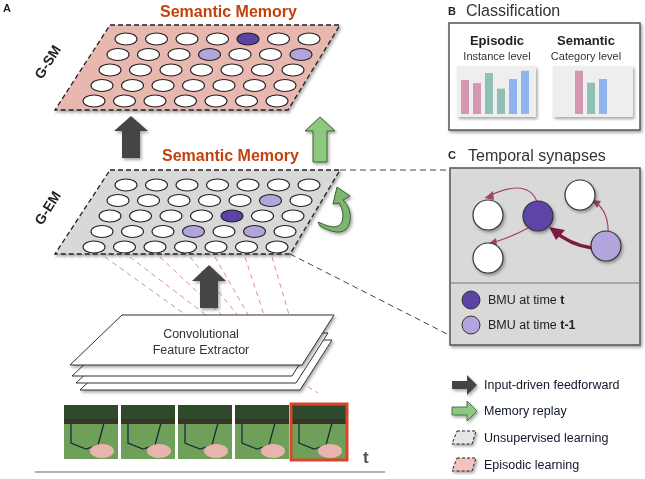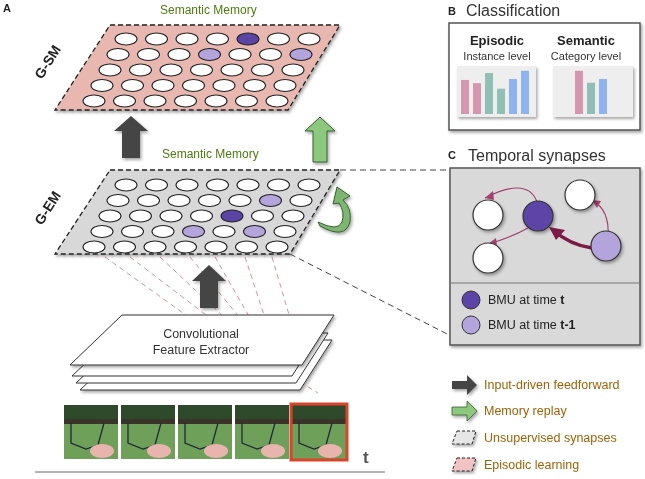--- a/index.html
+++ b/index.html
@@ -1,21 +1,21 @@
 <!DOCTYPE html>
 <html><head>
 <meta charset="utf-8">
 <style>
   html,body{margin:0;padding:0;background:#fff;}
   body{width:645px;height:479px;position:relative;overflow:hidden;font-family:"Liberation Sans",sans-serif;color:#222;}
   .abs{position:absolute;}
   .panel-letter{font-weight:bold;font-size:11px;}
-  .title{font-size:12px;color:#4d7c0f;}
+  .title{font-size:16px;color:#c2410c;font-weight:bold;}
   svg text{font-family:"Liberation Sans",sans-serif;}
-  .legend-item{position:absolute;display:flex;align-items:center;font-size:12.5px;color:#a16207;}
+  .legend-item{position:absolute;display:flex;align-items:center;font-size:12.5px;color:#0f172a;}
 </style>
 </head>
 <body>
 
 <div class="abs panel-letter" style="left:3px;top:2px;">A</div>
 
 <div class="abs title" style="left:160px;top:3px;">Semantic Memory</div>
 <div class="abs title" style="left:162px;top:147px;">Semantic Memory</div>
 
 <svg class="abs" style="left:0;top:0" width="645" height="479">
@@ -257,17 +257,17 @@
   </g>
 </svg>
 
 <div class="legend-item" style="left:484px;top:378px;">
     <span>Input-driven feedforward</span>
   </div>
 <div class="legend-item" style="left:484px;top:404px;">
     <span>Memory replay</span>
   </div>
 <div class="legend-item" style="left:484px;top:431px;">
-    <span>Unsupervised synapses</span>
+    <span>Unsupervised learning</span>
   </div>
 <div class="legend-item" style="left:484px;top:458px;">
     <span>Episodic learning</span>
   </div>
 
 </body></html>

